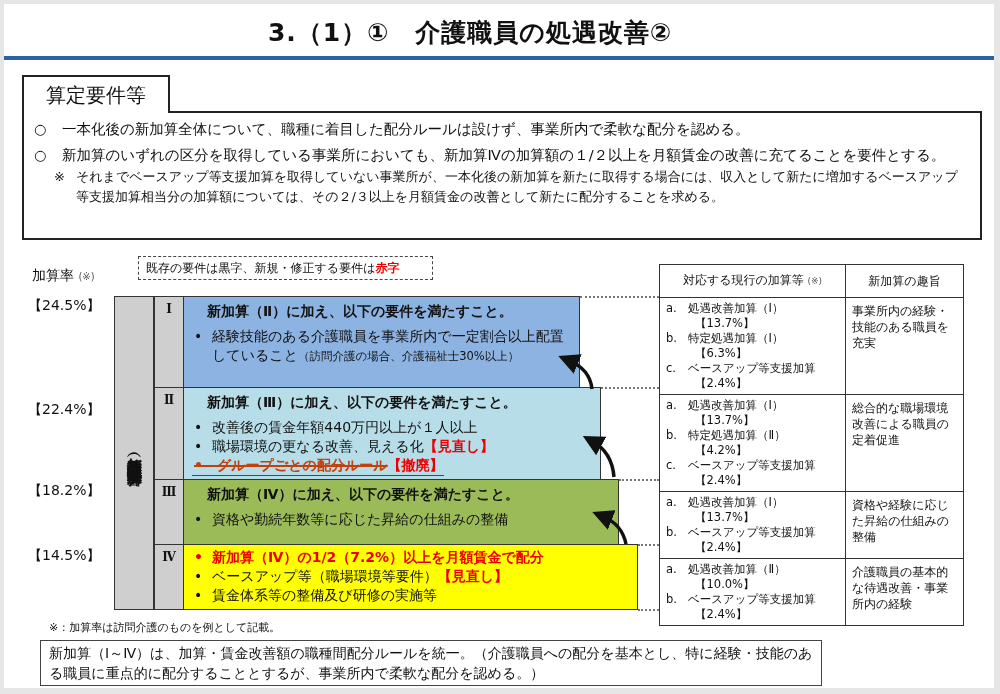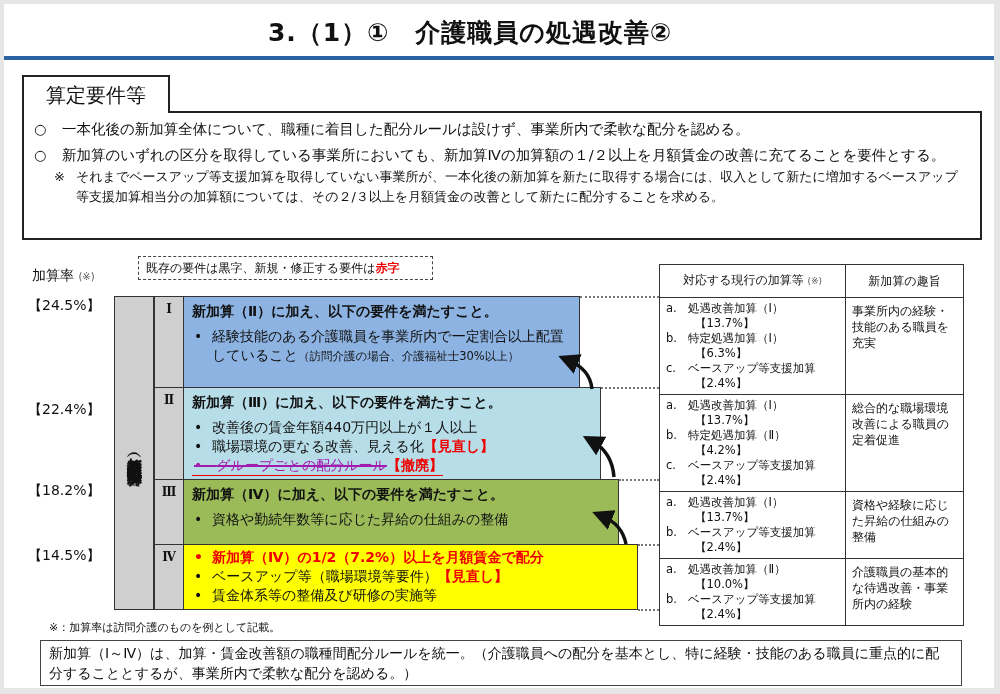--- a/index.html
+++ b/index.html
@@ -52,47 +52,47 @@
   }
   .tier {
     position: absolute; box-sizing: border-box; border: 1.5px solid #333;
   }
   .tier-num {
     position: absolute; left: 150px; width: 30px; background: #cfcfcf; border: 1.5px solid #333;
     box-sizing: border-box; text-align: center; font-family: "DejaVu Serif", serif; font-weight: bold;
     font-size: 12px; padding-top: 5px;
   }
   .tier-body { padding: 4px 8px; font-size: 14px; line-height: 19px; }
-  .tier-head { font-weight: bold; margin: 1px 0 6px; }
+  .tier-head { font-weight: bold; margin: 1px 15px 6px; }
   .bullet { display: flex; }
   .bullet .dot { width: 18px; flex: none; padding-left: 2px; }
   .bullet small { font-size: 11.5px; }
   .red { color: #e00; }
   .redb { color: #e00; font-weight: bold; }
-  .strike { color: #a21caf; font-weight: normal; text-decoration: line-through; text-decoration-thickness: 2px; border-bottom: 1.5px solid #e00; }
+  .strike { color: #c2410c; font-weight: bold; text-decoration: line-through; text-decoration-thickness: 2px; border-bottom: 1.5px solid #e00; }
 
   .dotline { position: absolute; border-top: 2px dotted #777; height: 0; }
 
   .arrow { position: absolute; }
 
   .cmp-table {
     position: absolute; left: 655px; top: 260px; width: 305px; border-collapse: collapse;
     font-size: 11.5px; line-height: 15px;
   }
   .cmp-table td, .cmp-table th { border: 1.5px solid #333; vertical-align: top; padding: 3px 6px; }
   .cmp-table th { font-weight: normal; font-size: 12px; height: 26px; vertical-align: middle; text-align: center; }
   .cmp-table th small { font-size: 9px; color: #555; }
   .cmp-table td.aim { width: 105px; font-size: 12px; line-height: 16px; padding-top: 5px; }
   .cmp-line { display: flex; }
   .cmp-line .lt { width: 22px; flex: none; }
   .cmp-rate { padding-left: 29px; }
 
   .footnote { position: absolute; left: 45px; top: 616px; font-size: 11px; }
   .summary {
-    position: absolute; left: 36px; top: 636px; width: 922px; height: 46px; border: 1.5px solid #444;
+    position: absolute; left: 36px; top: 636px; width: 782px; height: 46px; border: 1.5px solid #444;
     box-sizing: border-box; font-size: 14px; line-height: 20px; padding: 2px 8px;
   }
 </style>
 </head>
 <body>
 
 <div class="slide">
   <div class="title">3.（1）①　介護職員の処遇改善②</div>
   <div class="title-rule"></div>
 

